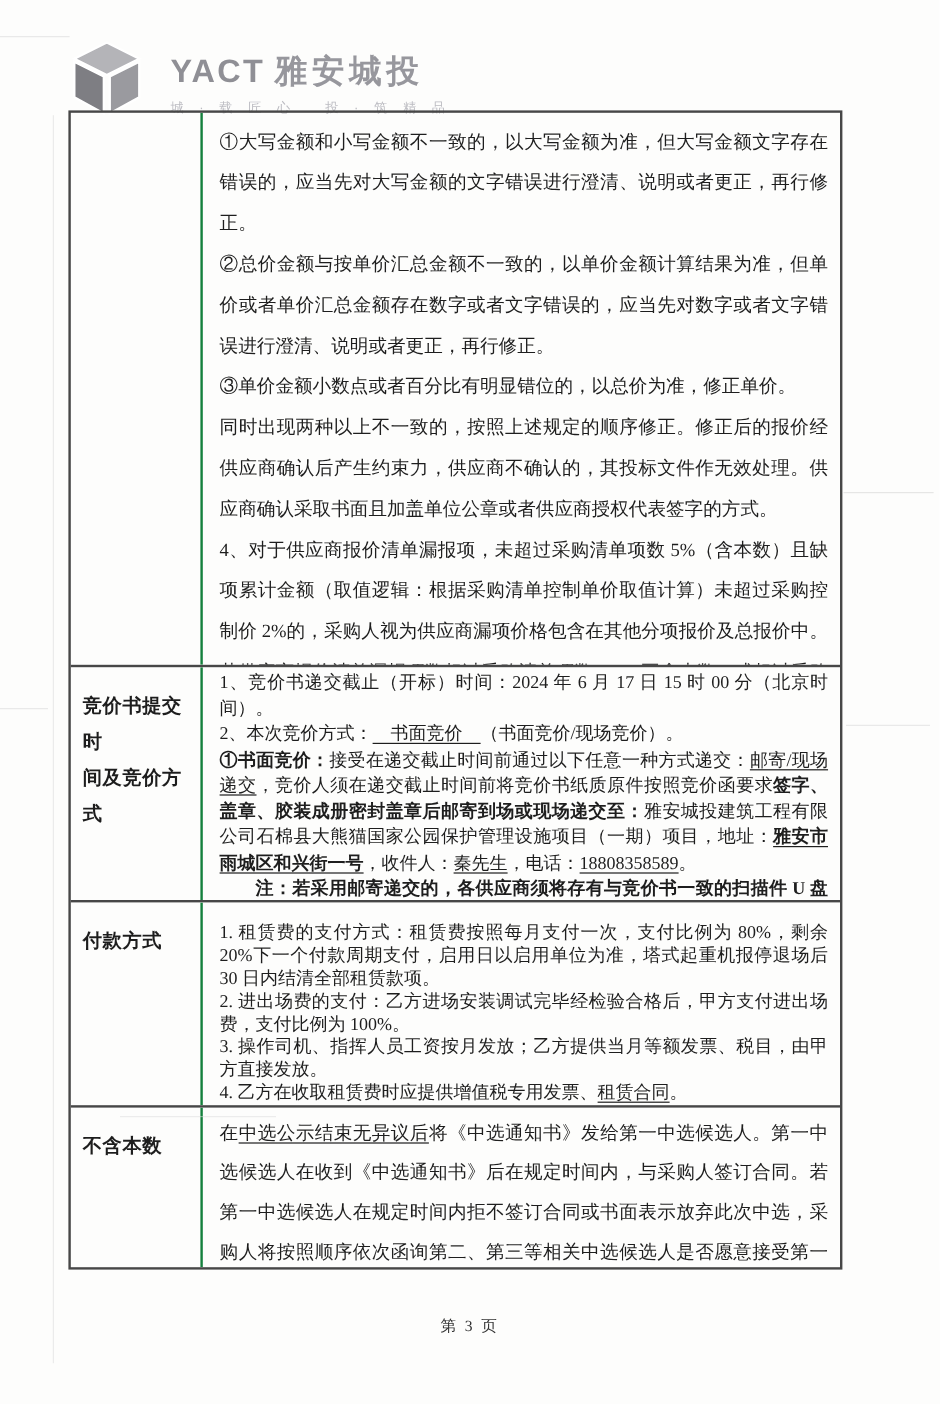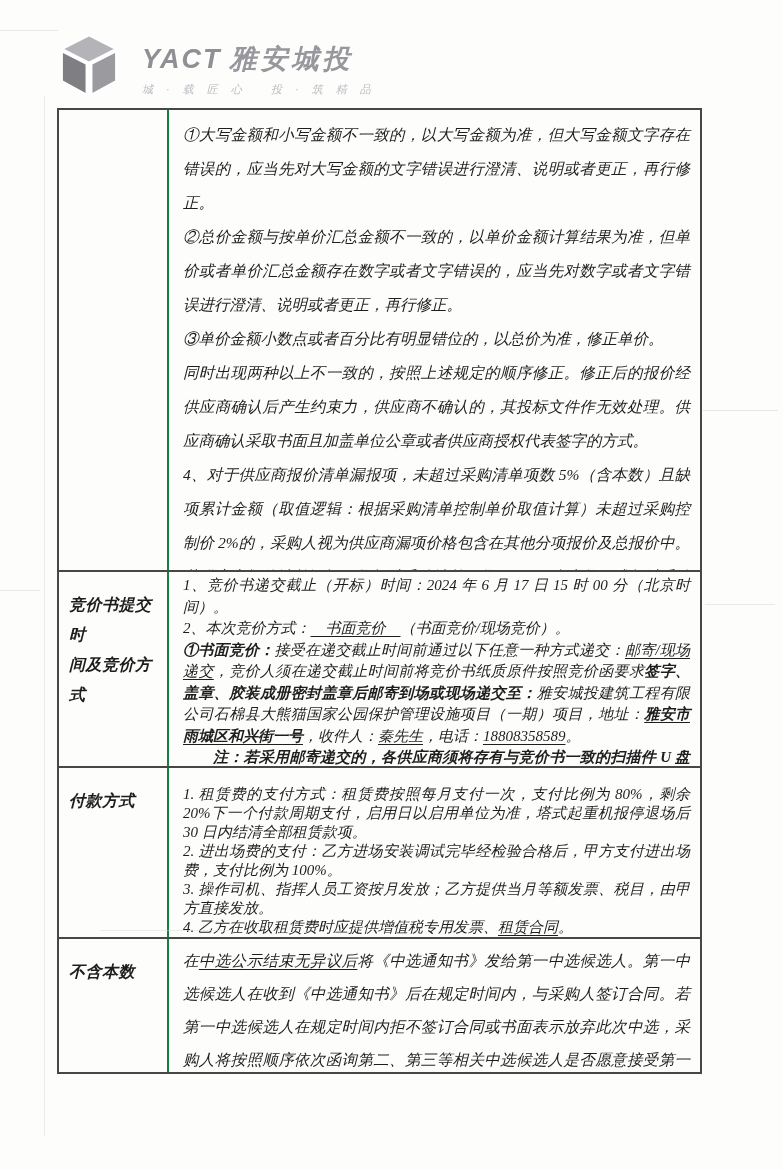--- a/index.html
+++ b/index.html
@@ -3,21 +3,20 @@
 <meta charset="utf-8">
 <style>
   html,body{margin:0;padding:0;background:#ffffff;}
   .page{
     position:relative;
     width:783px;height:1170px;
     background:#fdfdfc;
     overflow:hidden;
     font-family:"Liberation Serif","DejaVu Serif",serif;
     color:#222;
-    font-style:italic;
   }
   
   .logo{
     position:absolute;left:58px;top:33px;
     display:flex;align-items:flex-start;
   }
   .cube{width:62px;height:64px;margin-right:22px;}
   .logo-txt{padding-top:8px;}
   .logo-line1{
     font-family:"Liberation Sans","DejaVu Sans",sans-serif;
@@ -25,21 +24,21 @@
     white-space:nowrap;
   }
   .logo-line1 .cn{font-weight:600;color:#97979d;margin-left:8px;letter-spacing:4px;}
   .logo-line2{
     font-family:"Liberation Sans","DejaVu Sans",sans-serif;
     font-size:11px;color:#bcbcc2;letter-spacing:5px;margin-top:5px;
     white-space:nowrap;
   }
   
   .doc-table{
-    position:absolute;left:57px;top:108px;width:645px;
+    position:absolute;left:57px;top:92px;width:645px;
     border:2px solid #474747;
     box-sizing:border-box;
     background:transparent;
   }
   .row{display:flex;box-sizing:border-box;overflow:hidden;}
   .row + .row{border-top:2px solid #474747;}
   .cell-label{
     width:110px;flex:0 0 110px;box-sizing:border-box;
     border-right:2px solid #15803d;
     font-weight:bold;font-size:16px;line-height:30px;
@@ -130,20 +129,23 @@
     <div class="row r4">
       <div class="cell-label">
           <div>不含本数</div>
         </div>
       <div class="cell-content">
           <p><span>在</span><span class="u">中选公示结束无异议后</span><span>将《中选通知书》发给第一中选候选人。第一中选候选人在收到《中选通知书》后在规定时间内，与采购人签订合同。若第一中选候选人在规定时间内拒不签订合同或书面表示放弃此次中选，采购人将按照顺序依次函询第二、第三等相关中选候选人是否愿意接受第一中选候选人的同等条件履约，若在此</span></p>
         </div>
     </div>
   </div>
 
+  <div class="footer">
+    <span>第 3 页</span>
+  </div>
 
   <div class="art v" style="left:44px;top:96px;height:1040px;opacity:.55;"></div>
   <div class="art h" style="left:0;top:30px;width:58px;opacity:.6;"></div>
   <div class="art h" style="left:703px;top:410px;width:75px;opacity:.7;"></div>
   <div class="art h" style="left:705px;top:604px;width:70px;opacity:.6;"></div>
   <div class="art h" style="left:0;top:590px;width:40px;opacity:.6;"></div>
   <div class="art h" style="left:100px;top:930px;width:130px;opacity:.5;"></div>
 
 </div>
 

